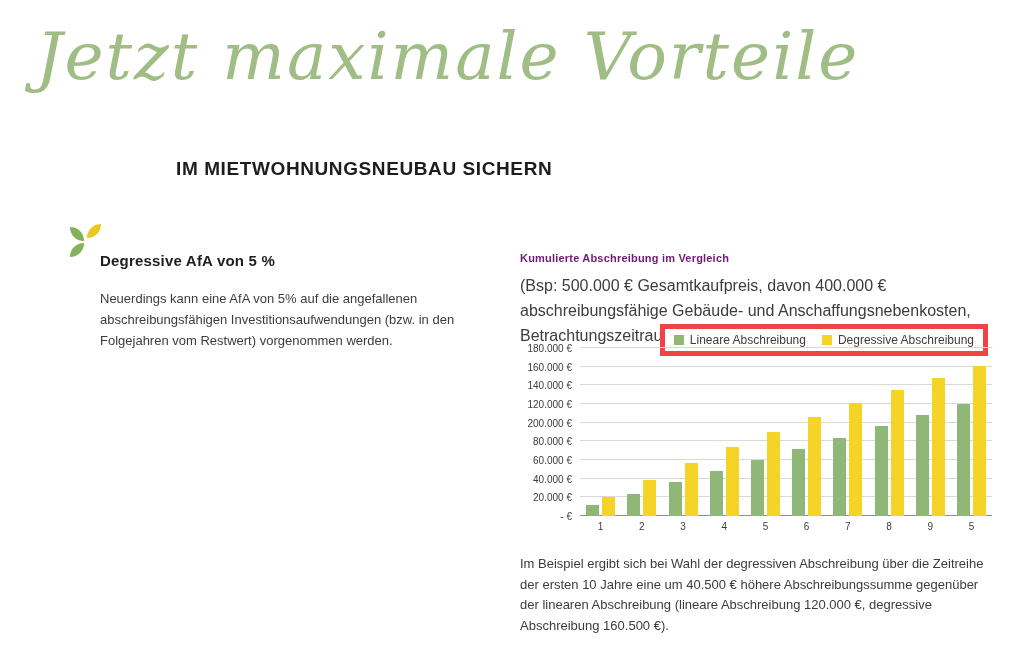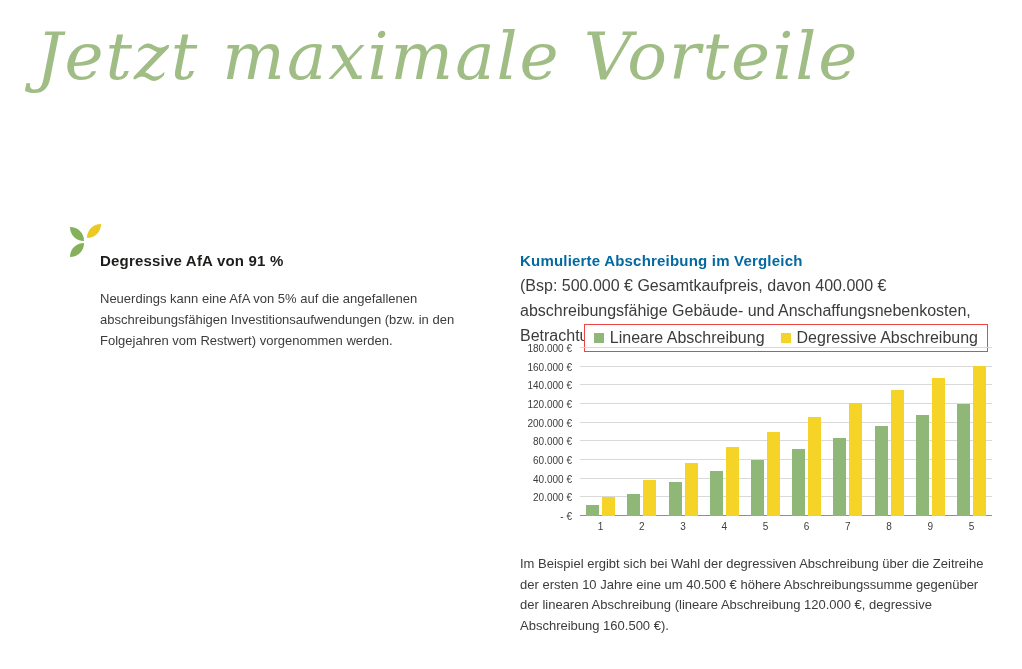--- a/index.html
+++ b/index.html
@@ -24,31 +24,31 @@
     font-size:15px;font-weight:700;color:#1d1d1b;letter-spacing:0.2px;
   }
   .left-text{
     position:absolute;left:100px;top:288px;width:364px;
     font-size:13px;line-height:1.62;color:#3c3c3b;
   }
   .left-text p{margin:0 0 21px 0;}
   
   .chart-heading{
     position:absolute;left:520px;top:252px;
-    font-size:15px;font-weight:700;color:#0369a1;letter-spacing:0.2px;
+    font-size:11px;font-weight:700;color:#701a75;letter-spacing:0.2px;
   }
   .chart-subtitle{
     position:absolute;left:520px;top:274px;width:472px;
     font-size:16px;line-height:1.55;color:#3c3c3b;
   }
   .legend{
     position:absolute;right:34px;top:324px;
     display:flex;gap:16px;align-items:center;
-    border:1px solid #ef4444;padding:4px 9px;background:#fff;
-    font-size:16px;color:#3c3c3b;
+    border:5px solid #ef4444;padding:4px 9px;background:#fff;
+    font-size:12px;color:#3c3c3b;
   }
   .legend-item{display:flex;align-items:center;gap:6px;}
   .swatch{display:inline-block;width:10px;height:10px;}
   .chart{
     position:absolute;left:520px;top:348px;width:472px;
   }
   .chart-inner{display:flex;}
   .yaxis{position:relative;width:60px;height:168px;}
   .ytick{
     position:absolute;right:8px;transform:translateY(50%);
@@ -66,29 +66,30 @@
     position:absolute;left:520px;top:554px;width:474px;
     font-size:13px;line-height:1.58;color:#3c3c3b;
   }
 </style>
 </head>
 <body>
 
 <div class="page">
 
   <div class="script-title">Jetzt maximale Vorteile</div>
+  <div class="subtitle">IM MIETWOHNUNGSNEUBAU SICHERN</div>
 
   <div class="logo">
     <svg width="32" height="34" viewBox="0 0 32 34">
       <path d="M14 17 C6 17 0 11 0 3 C8 3 14 9 14 17 Z" fill="#84b15a"></path>
       <path d="M17 14 C17 6 23 0 31 0 C31 8 25 14 17 14 Z" fill="#ecc922"></path>
       <path d="M14 19 C14 27 8 33 0 33 C0 25 6 19 14 19 Z" fill="#84b15a"></path>
     </svg>
   </div>
-  <div class="left-heading">Degressive AfA von 91 %</div>
+  <div class="left-heading">Degressive AfA von 5 %</div>
   <div class="left-text">
     <p>Neuerdings kann eine AfA von 5% auf die angefallenen abschreibungsfähigen Investitionsaufwendungen (bzw. in den Folgejahren vom Restwert) vorgenommen werden.</p>
   </div>
 
   <div class="chart-heading">Kumulierte Abschreibung im Vergleich</div>
   <div class="chart-subtitle">(Bsp: 500.000 € Gesamtkaufpreis, davon 400.000 € abschreibungsfähige Gebäude- und Anschaffungsnebenkosten, Betrachtungszeitraum: 10 Jahre ab Erwerb)</div>
 
   <div class="legend">
     <div class="legend-item">
       <span class="swatch" style="background: rgb(143, 184, 120);"></span>

